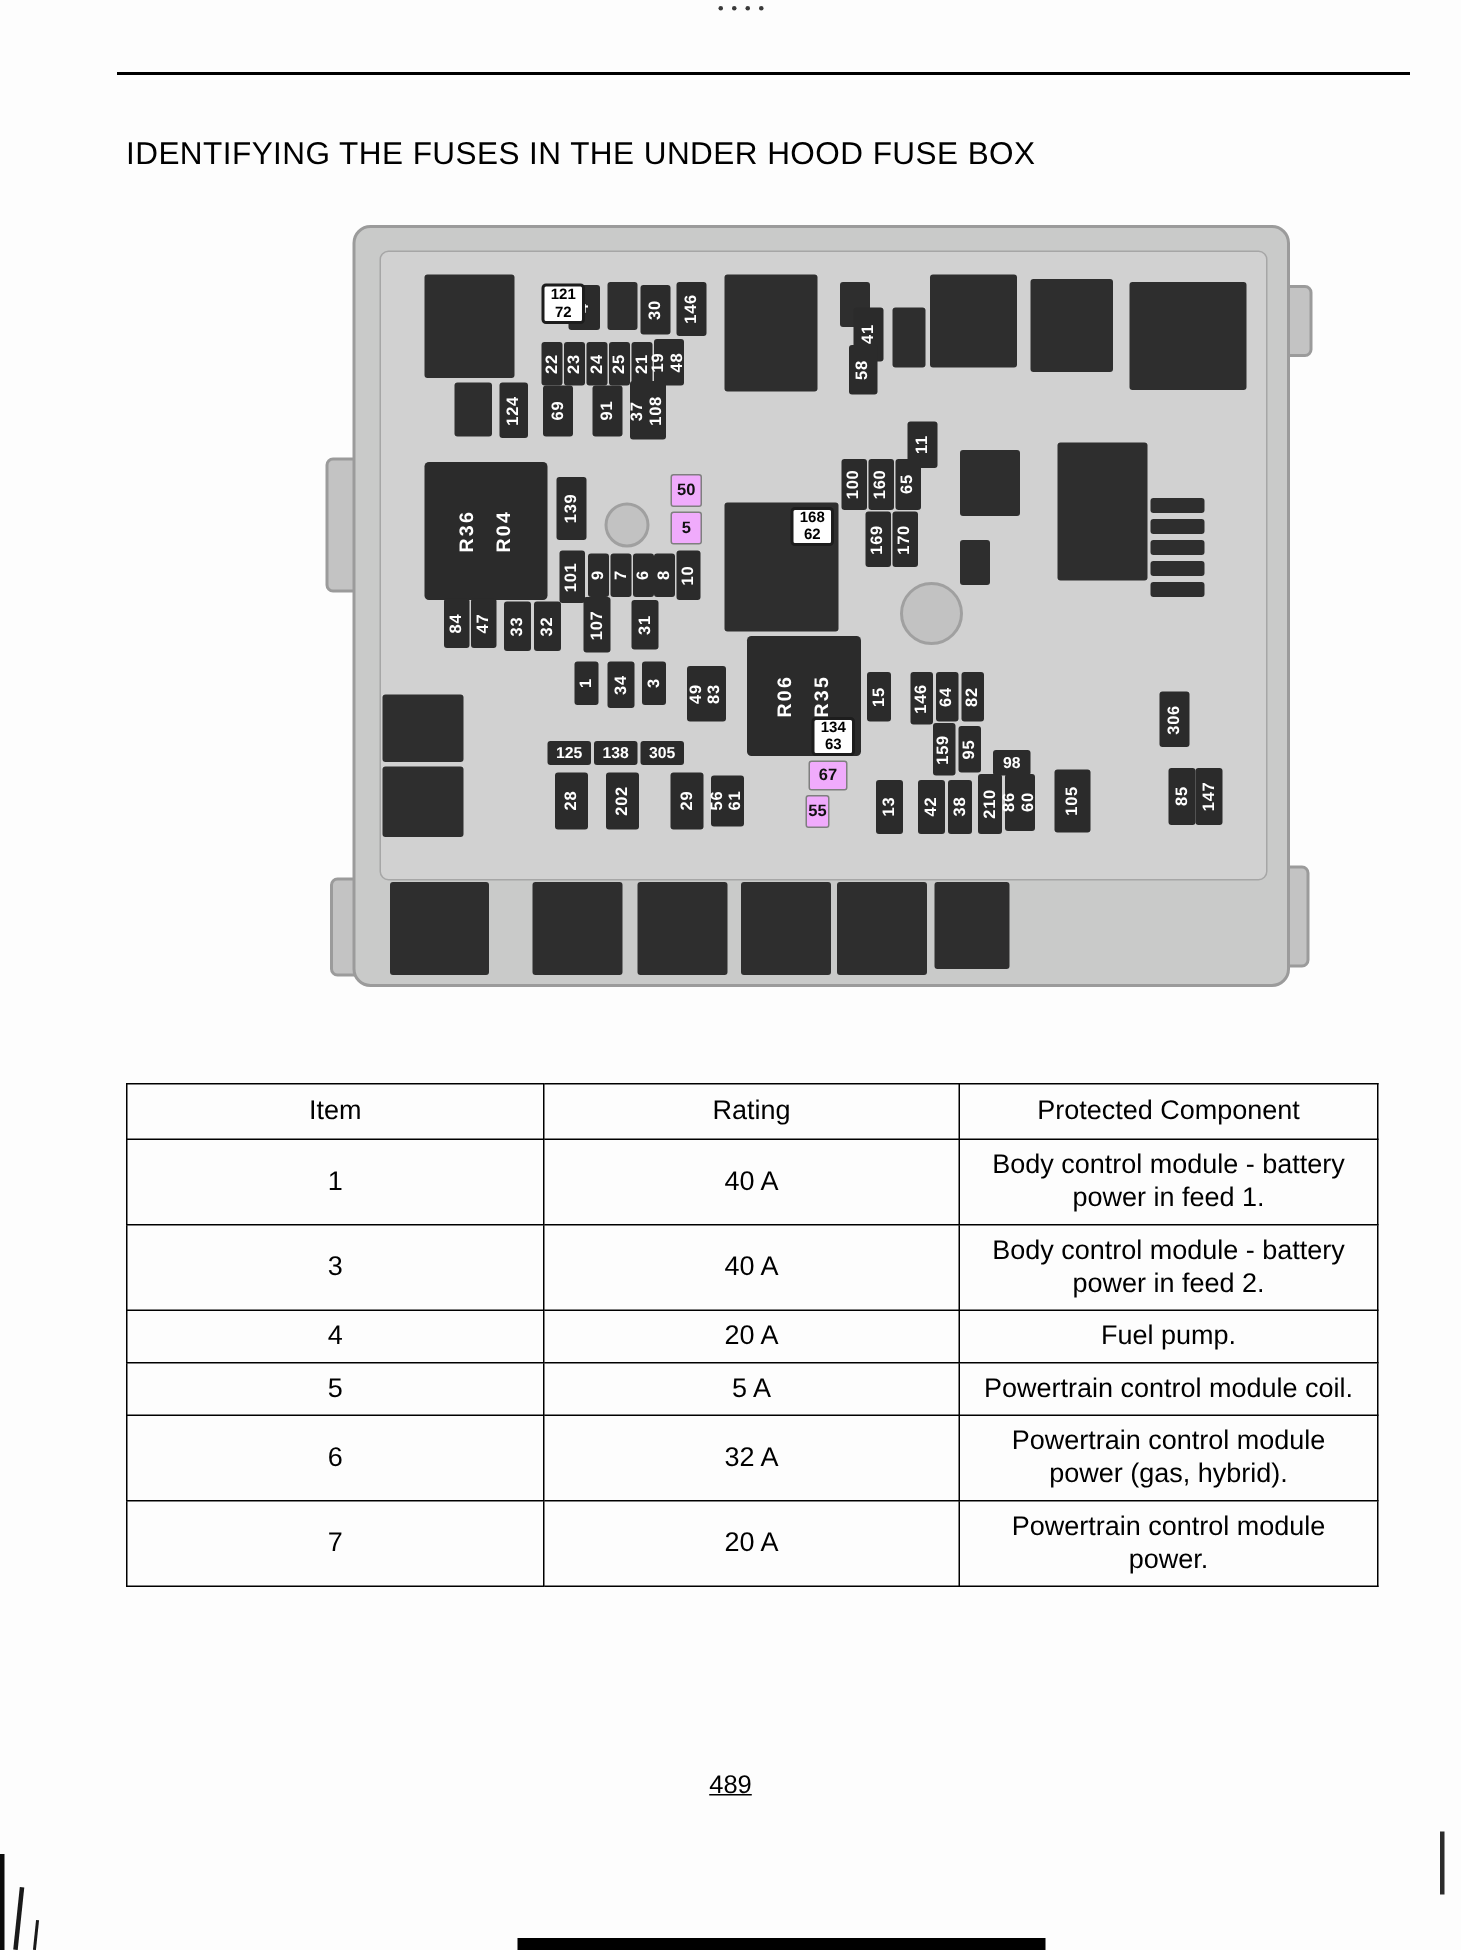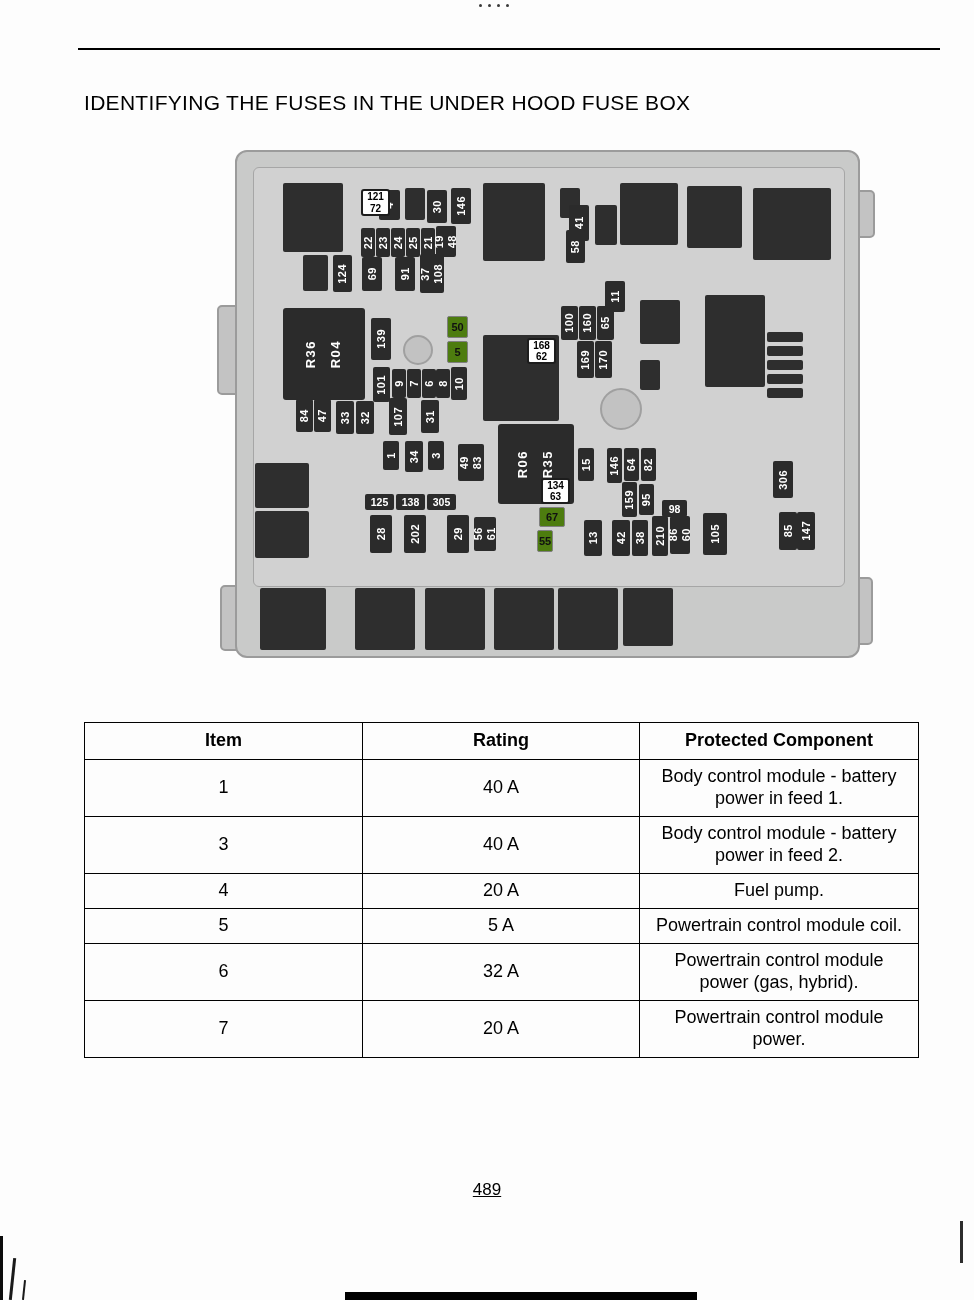--- a/index.html
+++ b/index.html
@@ -34,31 +34,31 @@
   .fuse { position:absolute; display:flex; align-items:center; justify-content:center; font-weight:bold; }
   .fuse .lbl { white-space:pre; text-align:center; }
   .fuse.dark-v { background:#2b2b2b; color:#fff; border-radius:2px; }
   .fuse.dark-v .lbl { writing-mode:vertical-rl; transform:rotate(180deg);
                       font-size:11px; line-height:1.15; letter-spacing:.5px; }
   .fuse.relay { background:#2b2b2b; color:#fff; border-radius:3px; }
   .fuse.relay .lbl { writing-mode:vertical-rl; transform:rotate(180deg);
                      font-size:13px; line-height:1.9; letter-spacing:1.5px; }
   .fuse.dark-h { background:#2b2b2b; color:#fff; border-radius:2px; }
   .fuse.dark-h .lbl { font-size:10.5px; }
-  .fuse.white-h { background:#4d7c0f; color:#111; border:1px solid #7f7f7f; border-radius:2px; }
+  .fuse.white-h { background:#f0abfc; color:#111; border:1px solid #7f7f7f; border-radius:2px; }
   .fuse.white-h .lbl { font-size:11px; }
   .fuse.tag { background:#ffffff; color:#000; border:2px solid #1d1d1d; border-radius:3px; z-index:5; }
   .fuse.tag .lbl { font-size:10px; line-height:1.15; }
 
   
   .fuse-table { position:absolute; left:84px; top:722px; width:834px;
                 border-collapse:collapse; table-layout:fixed; }
   .fuse-table th, .fuse-table td { border:1.5px solid #000; text-align:center;
                 vertical-align:middle; font-size:18px; line-height:1.22; padding:6px 10px; }
-  .fuse-table th { font-weight:bold; height:37px; padding:4px 10px;margin-top:20px; }
+  .fuse-table th { font-weight:normal; height:37px; padding:4px 10px;margin-top:20px; }
 
   
   .page-num { position:absolute; top:1180px; left:0; width:100%; text-align:center; font-size:17px;text-decoration:underline; }
   .footer { position:absolute; top:1267px; left:38px; font-size:11px; color:#111; }
 
   
   .scan-bar-bottom { position:absolute; left:345px; top:1292px; width:352px; height:8px; background:#000; }
   .scan-edge-left { position:absolute; left:0; top:1236px; width:3px; height:64px; background:#0c0c0c; }
   .scan-mark-1 { position:absolute; left:11px; top:1258px; width:3px; height:42px; background:#1a1a1a; transform:rotate(6deg); }
   .scan-mark-2 { position:absolute; left:23px; top:1280px; width:2px; height:20px; background:#1a1a1a; transform:rotate(6deg); }

